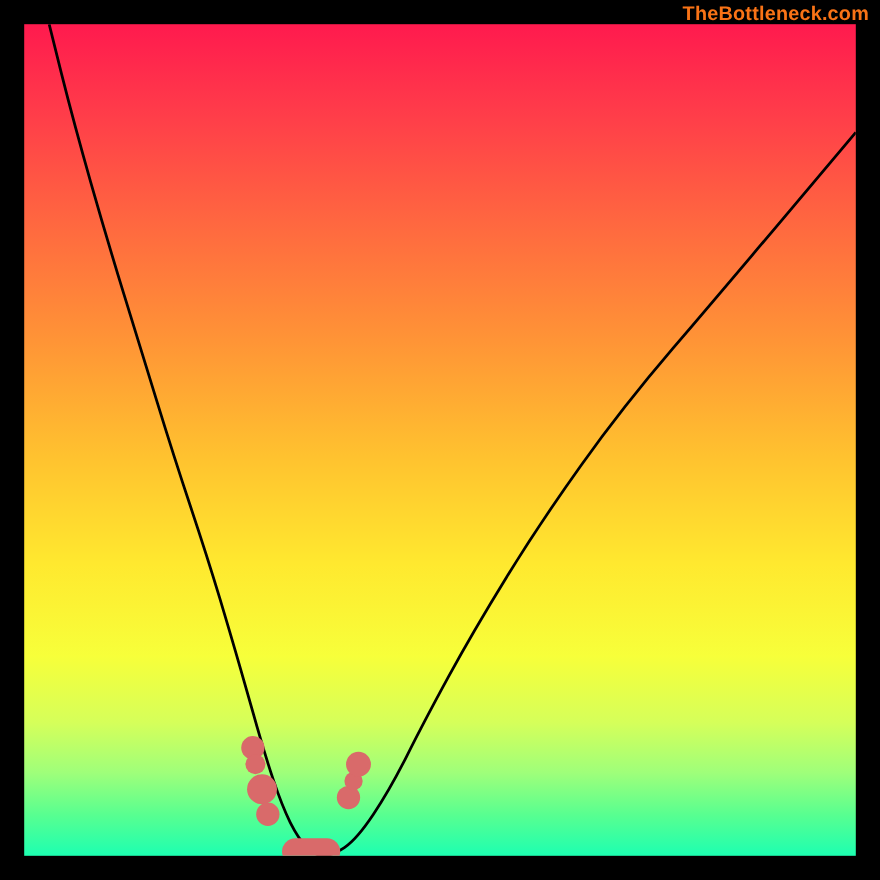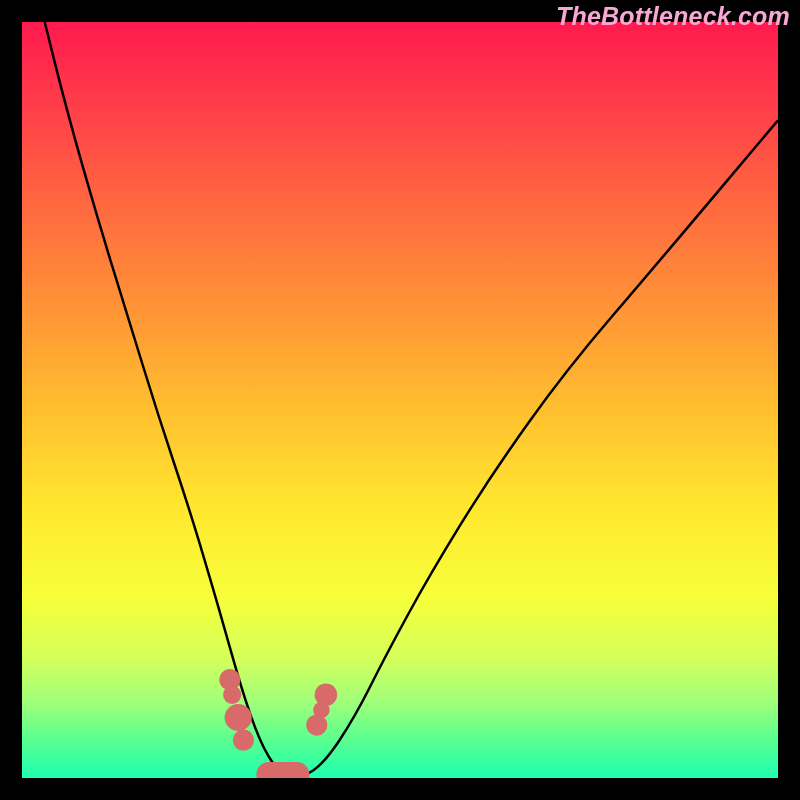--- a/index.html
+++ b/index.html
@@ -28,25 +28,24 @@
       #d5ff5a 84%,
       #9fff7a 90%,
       #59ff90 95%,
       #1dffb1 100%
     );
   }
   .attribution {
     position: absolute;
     top: 2px;
     right: 10px;
-    color: #f9a8d4;
-    font-size: 25px;
+    color: #f97316;
+    font-size: 18px;
     font-weight: 600;
     letter-spacing: 0.2px;
-    font-style: italic;
   }
   svg.plot {
     position: absolute;
     left: 0;
     top: 0;
     width: 756px;
     height: 756px;
   }
   .curve {
     fill: none;

